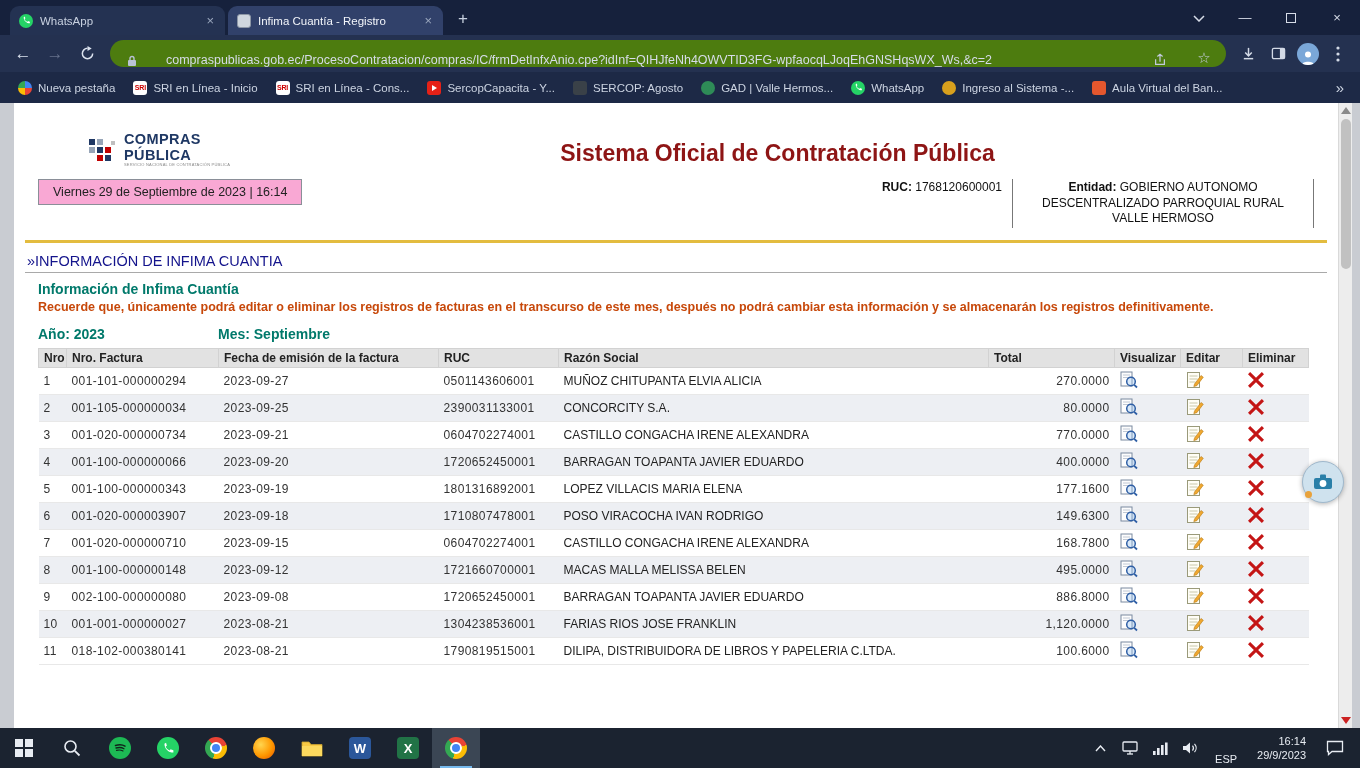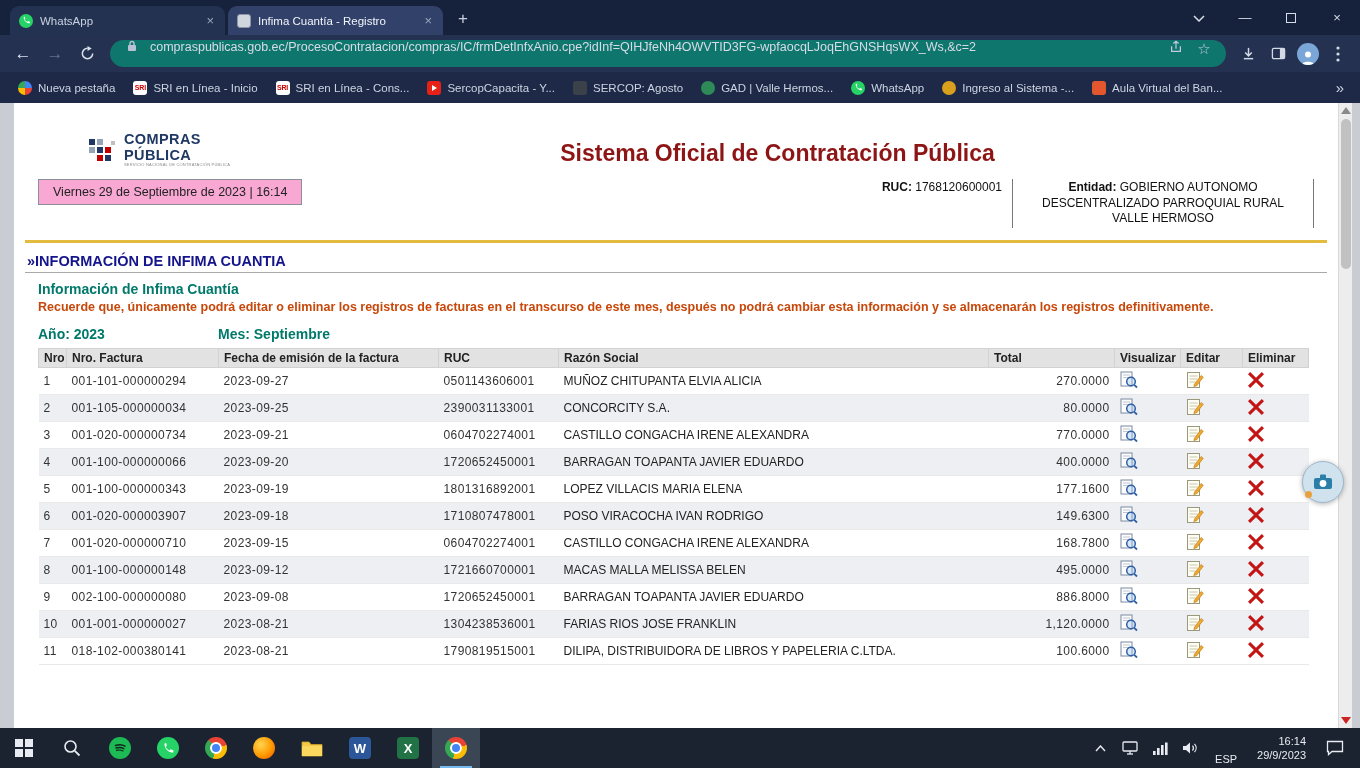--- a/index.html
+++ b/index.html
@@ -16,21 +16,21 @@
   .fav-wa { background:#25D366; }
   .fav-page { background:#cfd6de; border-radius:3px; border:1px solid #8d97a6; }
   .newtab { width:26px; height:26px; margin:0 0 3px 4px; color:#c8d1e0; font-size:17px; display:flex; align-items:center; justify-content:center; border-radius:50%; }
   .win-controls { margin-left:auto; display:flex; height:35px; }
   .win-btn { width:46px; height:35px; display:flex; align-items:center; justify-content:center; color:#d7dde8; font-size:13px; }
   .max-glyph { width:10px; height:10px; border:1px solid #d7dde8; }
 
   .toolbar { position:absolute; top:35px; left:0; width:1360px; height:37px; background:#243150; display:flex; align-items:center; gap:2px; padding:0 8px; }
   .nav-btn { width:30px; height:30px; border-radius:50%; display:flex; align-items:center; justify-content:center; color:#dbe2ee; font-size:17px; flex:none; }
   .nav-btn.disabled { color:#66718c; }
-  .addressbar { flex:1; height:27px; background:#0f766e; border-radius:14px; display:flex; align-items:flex-start; padding:0 12px; gap:8px; color:#cfd7e4; font-size:12.5px; margin:0 6px; min-width:0; }
+  .addressbar { flex:1; height:27px; background:#4d7c0f; border-radius:14px; display:flex; align-items:flex-end; padding:0 12px; gap:24px; color:#cfd7e4; font-size:12.5px; margin:0 6px; min-width:0; }
   .url { white-space:nowrap; overflow:hidden; flex:1; color:#d6dce8; }
   .addr-ic { flex:none; display:flex; align-items:center; justify-content:center; width:20px; color:#c2cbdc; }
   .star { font-size:15px; }
   .tool-ic { width:28px; height:28px; display:flex; align-items:center; justify-content:center; color:#d3dae6; flex:none; }
   .avatar { width:22px; height:22px; border-radius:50%; background:#7aa7d8; display:flex; align-items:flex-end; justify-content:center; overflow:hidden; }
 
   .bookmarksbar { position:absolute; top:72px; left:0; width:1360px; height:31px; background:#1d2946; display:flex; align-items:center; padding:0 10px; gap:2px; color:#ccd4e2; font-size:11.5px; }
   .bm { display:flex; align-items:center; gap:6px; padding:4px 8px; border-radius:4px; white-space:nowrap; }
   .bm-ic { width:14px; height:14px; flex:none; display:flex; align-items:center; justify-content:center; border-radius:3px; font-size:7px; }
   .ic-pinwheel { border-radius:50%; background:conic-gradient(#4285f4 0 25%, #ea4335 25% 50%, #fbbc05 50% 75%, #34a853 75% 100%); }
@@ -64,21 +64,21 @@
   .si-sep { width:1px; background:#777; }
   .logout { color:#14148c; font-weight:bold; text-decoration:underline; cursor:pointer; }
 
   .menu-wrap { margin:12px 11px 0 11px; }
   .menu-bar { background:#28286c; height:19px; display:flex; color:#fff; font-size:12px; }
   .menu-spacer { width:165px; }
   .menu-item { display:flex; align-items:center; justify-content:center; border-left:1px solid #5a5a9a; cursor:pointer; }
   .mi-0 { width:98px; } .mi-1 { width:137px; } .mi-2 { width:105px; } .mi-3 { width:153px; } .mi-4 { width:130px; border-right:1px solid #5a5a9a; }
   .menu-underline { height:3px; background:#e3bc3f; }
 
-  .breadcrumb { margin:10px 0 0 13px; color:#14148c; font-weight:bold; font-size:14.5px; }
+  .breadcrumb { margin:10px 0 0 13px; color:#14148c; font-weight:normal; font-size:14.5px; }
   .heading-rule { height:1px; background:#a9a9a9; margin:3px 11px 0 11px; }
   .section-title { margin:8px 0 2px 24px; color:#00796b; font-weight:bold; font-size:14px; }
   .warning { margin:2px 30px 0 24px; color:#c7480a; font-weight:bold; font-size:12.5px; line-height:1.4; }
   .period-row { display:flex; margin:10px 0 6px 24px; }
   .year { width:180px; color:#00796b; font-weight:bold; font-size:14px; }
   .month { color:#00796b; font-weight:bold; font-size:14px; }
 
   table.invoice { margin-left:24px; width:1270px; border-collapse:collapse; table-layout:fixed; font-size:12px; color:#222; }
   table.invoice th { background:#e2e2e2; font-weight:bold; text-align:left; padding:2px 5px; font-size:12px; border:1px solid #d2d2d2; height:18px; white-space:nowrap; overflow:hidden; }
   table.invoice td { padding:0 5px; height:27px; border-bottom:1px solid #e8e8e8; white-space:nowrap; overflow:hidden; vertical-align:middle; }

